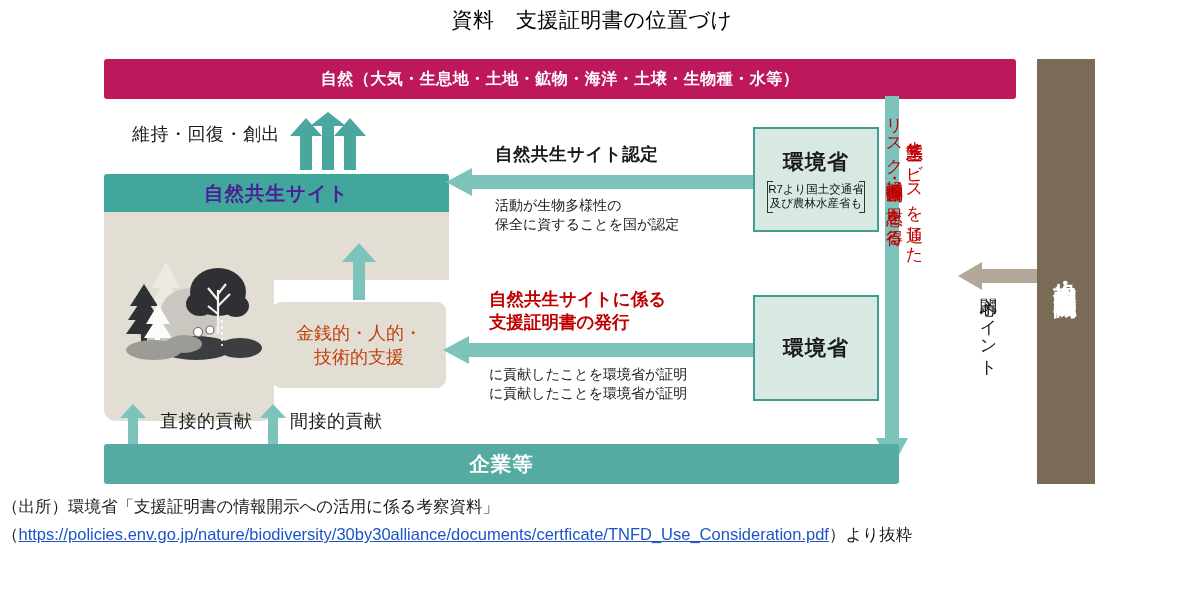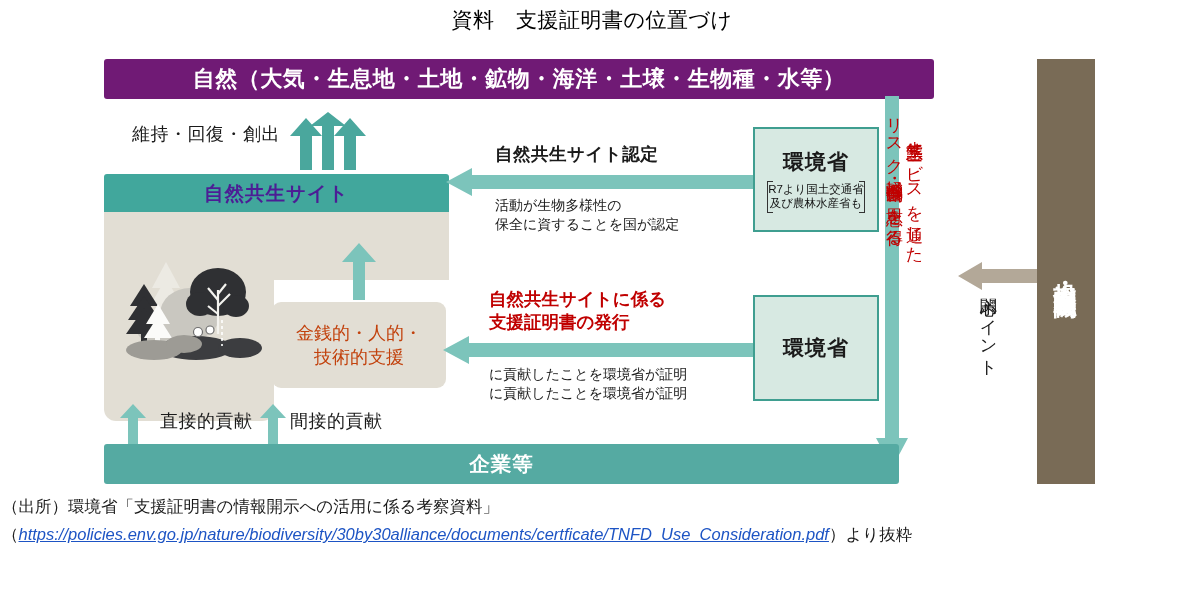--- a/index.html
+++ b/index.html
@@ -14,24 +14,24 @@
 
   
   .title {
     position: absolute; left: 0; top: 6px; width: 1184px;
     text-align: center; font-size: 21px; letter-spacing: 0.5px;
     color: #000;
   }
 
   
   .banner-nature {
-    position: absolute; left: 104px; top: 59px; width: 830px; height: 40px;
-    background: #701a75; border-radius: 3px;
+    position: absolute; left: 104px; top: 59px; width: 912px; height: 40px;
+    background: #be185d; border-radius: 3px;
     display: flex; align-items: center; justify-content: center;
-    color: #ffffff; font-weight: bold; font-size: 22px; letter-spacing: 0.5px;
+    color: #ffffff; font-weight: bold; font-size: 16px; letter-spacing: 0.5px;
   }
   .banner-companies {
     position: absolute; left: 104px; top: 444px; width: 795px; height: 40px;
     background: #55aaa2; border-radius: 3px;
     display: flex; align-items: center; justify-content: center;
     color: #ffffff; font-weight: bold; font-size: 20.5px; letter-spacing: 1px;
   }
 
   
   .beige-top {
@@ -128,21 +128,21 @@
   .bar-investors span {
     writing-mode: vertical-rl; text-orientation: upright;
     color: #ffffff; font-weight: bold; font-size: 23px; letter-spacing: 2px;
   }
 
   
   .source {
     position: absolute; left: 2px; top: 492px; width: 1180px;
     font-size: 16.5px; line-height: 1.72; color: #1a1a1a;
   }
-  .source .url { color: #1d54c4; text-decoration: underline; word-break: break-all; font-style: italic; }
+  .source .url { color: #1d54c4; text-decoration: underline; word-break: break-all; }
 </style>
 </head>
 <body>
 
 <div id="root">
 
   <div class="title">資料　支援証明書の位置づけ</div>
 
   <div class="banner-nature">
     <span>自然（大気・生息地・土地・鉱物・海洋・土壌・生物種・水等）</span>

